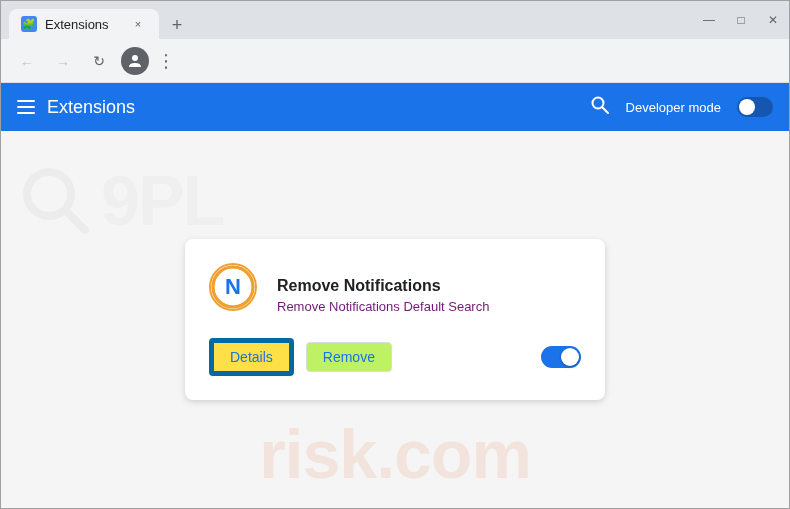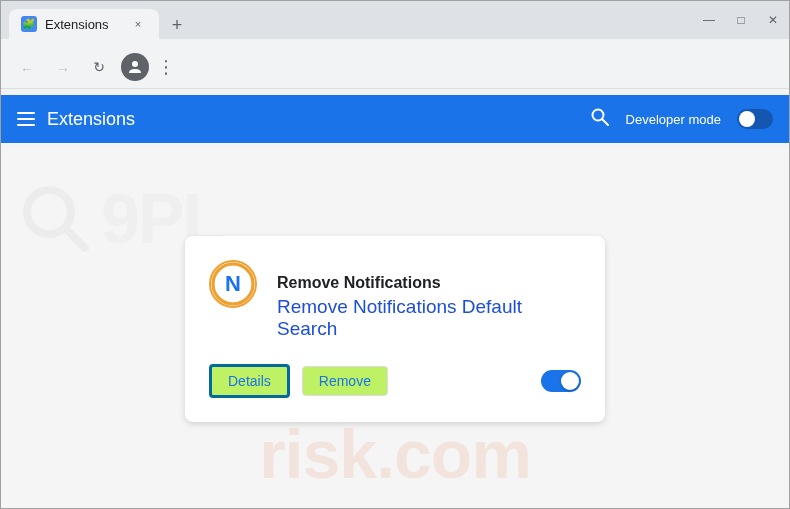--- a/index.html
+++ b/index.html
@@ -12,21 +12,20 @@
     }
 
     
     .browser-window {
       width: 790px;
       height: 509px;
       background: #f1f3f4;
       border: 1px solid #a0a0a0;
       display: flex;
       flex-direction: column;
-      gap: 6px;
     }
 
     
     .title-bar {
       height: 38px;
       background: #dee1e6;
       display: flex;
       align-items: center;
       padding: 0 8px;
       gap: 0;
@@ -342,35 +341,35 @@
 
     .ext-name {
       font-size: 16px;
       font-weight: 700;
       color: #202124;
       margin-bottom: 4px;
       margin-top: 14px;
     }
 
     .ext-desc {
-      font-size: 19px;
-      color: #1d4ed8;
+      font-size: 13px;
+      color: #701a75;
     }
 
     .ext-card-footer {
       display: flex;
       align-items: center;
       gap: 12px;
     }
 
     .btn-details {
       padding: 6px 16px;
-      border: 3px solid #0369a1;
+      border: 5px solid #0369a1;
       border-radius: 4px;
-      background: #bef264;
+      background: #fde047;
       color: #1a73e8;
       font-size: 14px;
       cursor: pointer;
       font-weight: 500;
     }
 
     .btn-remove {
       padding: 6px 16px;
       border: 1px solid #dadce0;
       border-radius: 4px;

